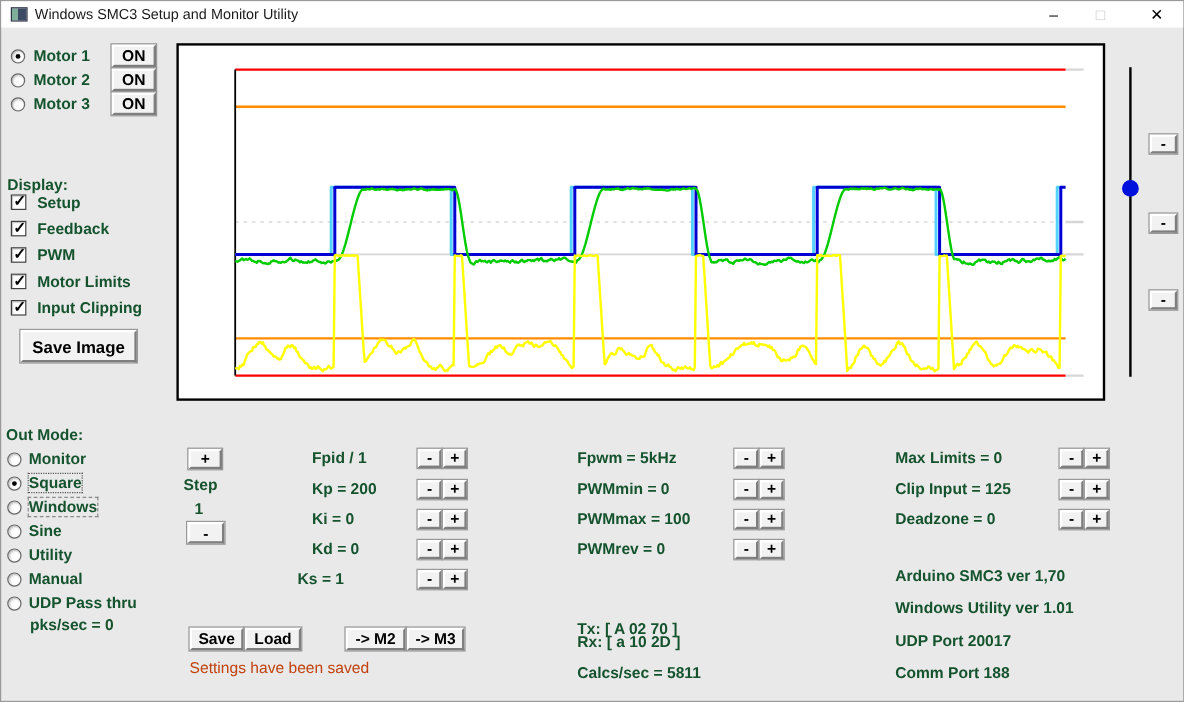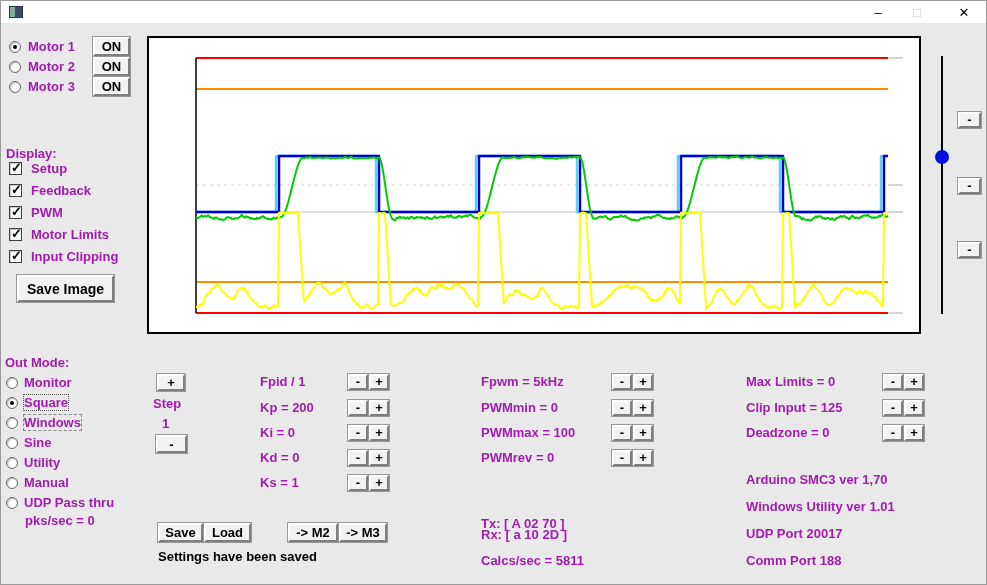--- a/index.html
+++ b/index.html
@@ -1,43 +1,44 @@
 <!DOCTYPE html>
 <html><head>
 <meta charset="utf-8">
 <style>
   *{margin:0;padding:0;box-sizing:border-box}
   html,body{width:987px;height:585px}
   body{position:relative;background:#e9e9e9;font-family:"Liberation Sans",sans-serif;overflow:hidden;border:1px solid #9a9a9a}
-  .lb{position:absolute;font-weight:bold;font-size:13px;color:#a21caf;white-space:nowrap;line-height:15px}
+  .lb{position:absolute;font-weight:bold;font-size:13px;color:#14532d;white-space:nowrap;line-height:15px}
   .btn{position:absolute;background:#f2f2f2;border-top:2px solid #ffffff;border-left:2px solid #ffffff;
        border-right:2px solid #7e7e7e;border-bottom:2px solid #7e7e7e;outline:1px solid #989898;
        font-weight:bold;color:#000;display:flex;align-items:center;justify-content:center;
        cursor:default;font-family:inherit;font-size:13px;padding:0}
   .sb{width:20px;height:16px;font-size:13px;line-height:10px}
   .radio{position:absolute;width:12px;height:12px;border:1px solid #666;border-radius:50%;background:#fff;box-shadow:inset 1px 1px 2px #bdbdbd}
   .radio.on::after{content:"";position:absolute;left:3px;top:3px;width:4px;height:4px;border-radius:50%;background:#000}
   .chk{position:absolute;width:13px;height:13px;border:1px solid #404040;background:#fff;box-shadow:inset 1px 1px 0 #c9c9c9}
   .chk.on::after{content:"✓";position:absolute;left:1px;top:-3px;font-size:13px;font-weight:bold;color:#000}
   .titlebar{position:absolute;left:0;top:0;width:987px;height:22px;background:#ffffff}
   .title-text{position:absolute;left:28px;top:4px;font-size:12px;color:#1a1a1a;white-space:nowrap}
   .app-icon{position:absolute;left:8px;top:5px;width:14px;height:12px;background:linear-gradient(90deg,#7fae9a 0 45%,#3d4a63 45% 100%);border:1px solid #2c3246}
   .wbtn{position:absolute;top:0;height:22px;width:32px;display:flex;align-items:center;justify-content:center;font-size:13px;color:#000}
   .focus-dot{outline:1px dotted #555}
   .focus-dash{outline:1px dashed #8a8a8a}
   .scope-box{position:absolute;left:146px;top:35px;width:774px;height:298px;background:#fff;border:2px solid #000}
   .slider-track{position:absolute;left:940px;top:55px;width:2px;height:258px;background:#000}
   .slider-thumb{position:absolute;left:934px;top:149px;width:14px;height:14px;border-radius:50%;background:#0010dd}
-  .status{position:absolute;font-weight:bold;font-size:13px;color:#000000;white-space:nowrap}
+  .status{position:absolute;font-weight:normal;font-size:13px;color:#c2410c;white-space:nowrap}
 </style>
 </head>
 <body>
 
 <div class="titlebar">
   <div class="app-icon"></div>
+  <div class="title-text">Windows SMC3 Setup and Monitor Utility</div>
   <div class="wbtn" style="left:861px">–</div>
   <div class="wbtn" style="left:900px;color:#c8c8c8">□</div>
   <div class="wbtn" style="left:947px">✕</div>
 </div>
 
 <div class="radio on" style="left:8px;top:40px"></div>
 <div class="lb" style="left:27px;top:38px">Motor 1</div>
 <button class="btn" style="left:92px;top:36px;width:37px;height:19px">ON</button>
 
 <div class="radio" style="left:8px;top:60px"></div>
@@ -114,21 +115,21 @@
 <button class="btn sb" style="left:368px;top:373px">+</button>
 <div class="lb" style="left:259px;top:399px">Kp = 200</div>
 <button class="btn sb" style="left:347px;top:399px">-</button>
 <button class="btn sb" style="left:368px;top:399px">+</button>
 <div class="lb" style="left:259px;top:424px">Ki = 0</div>
 <button class="btn sb" style="left:347px;top:424px">-</button>
 <button class="btn sb" style="left:368px;top:424px">+</button>
 <div class="lb" style="left:259px;top:449px">Kd = 0</div>
 <button class="btn sb" style="left:347px;top:449px">-</button>
 <button class="btn sb" style="left:368px;top:449px">+</button>
-<div class="lb" style="left:259px;top:474px">Ks = 1</div>
+<div class="lb" style="left:247px;top:474px">Ks = 1</div>
 <button class="btn sb" style="left:347px;top:474px">-</button>
 <button class="btn sb" style="left:368px;top:474px">+</button>
 
 <div class="lb" style="left:480px;top:373px">Fpwm = 5kHz</div>
 <button class="btn sb" style="left:611px;top:373px">-</button>
 <button class="btn sb" style="left:632px;top:373px">+</button>
 <div class="lb" style="left:480px;top:399px">PWMmin = 0</div>
 <button class="btn sb" style="left:611px;top:399px">-</button>
 <button class="btn sb" style="left:632px;top:399px">+</button>
 <div class="lb" style="left:480px;top:424px">PWMmax = 100</div>

